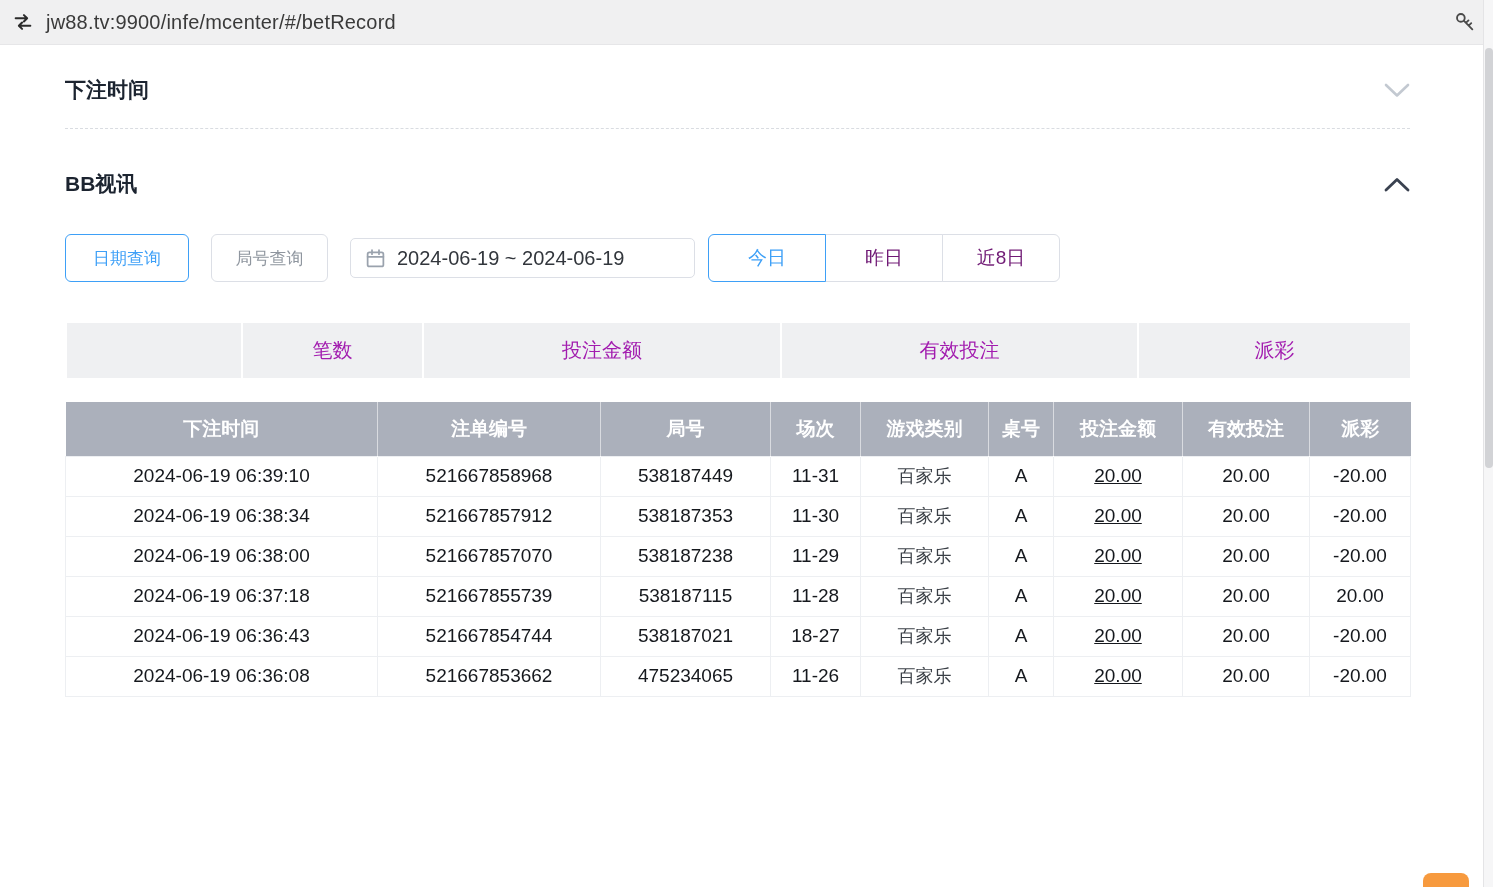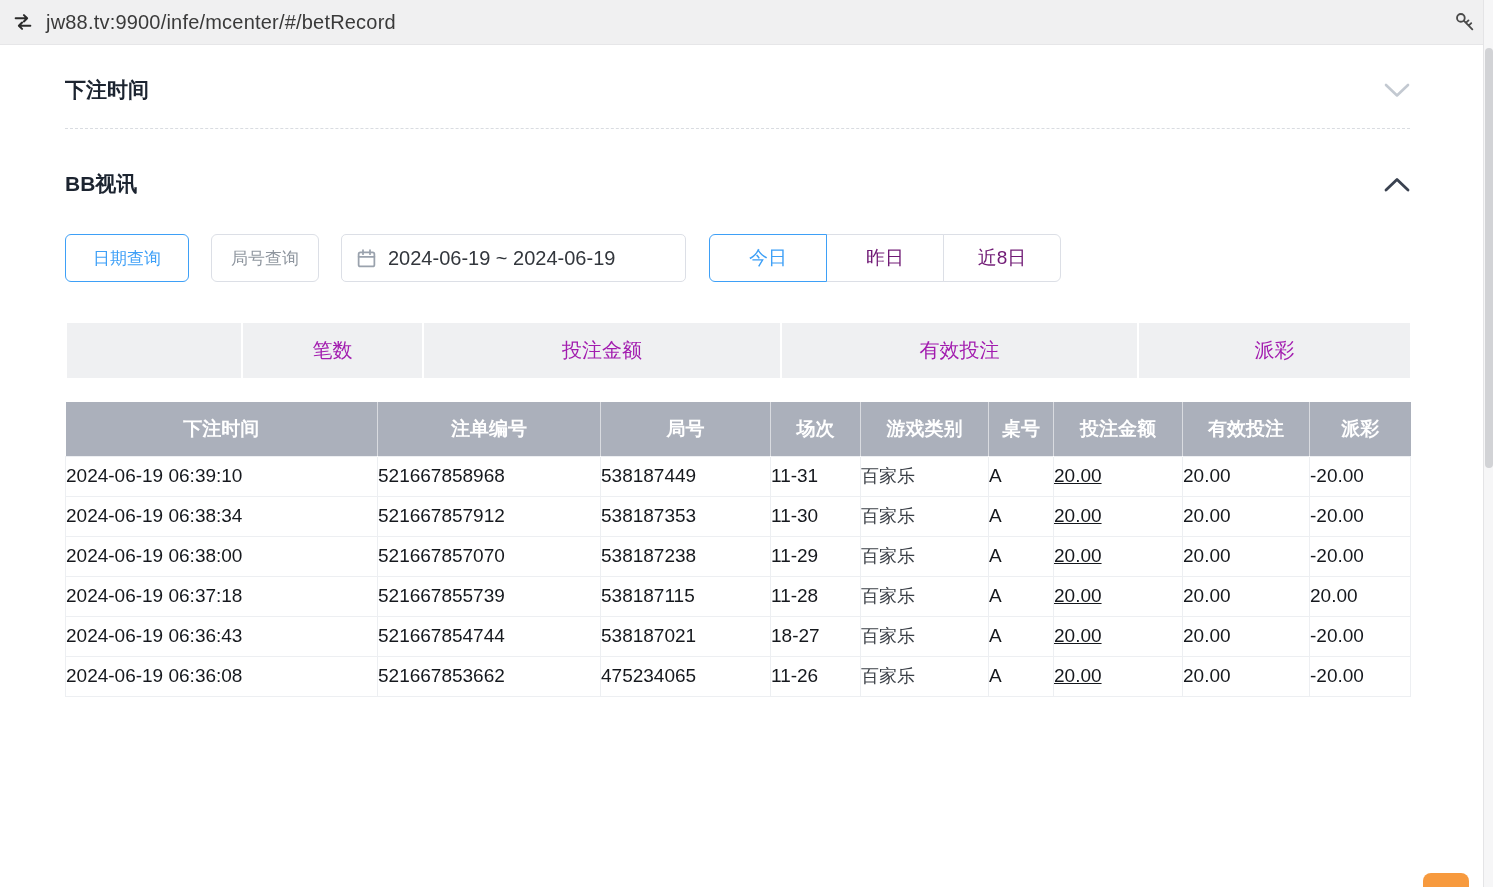--- a/index.html
+++ b/index.html
@@ -30,29 +30,29 @@
   .dashed-divider { border-bottom: 1px dashed #d9dce1; margin-top: 17px; }
 
   
   .filterbar { margin-top: 29px; display: flex; align-items: center; height: 48px; }
   .btn {
     height: 48px; border-radius: 6px; background: #fff;
     font-size: 17px; display: inline-flex; align-items: center; justify-content: center;
     cursor: pointer; user-select: none; font-family: Liberation Serif, serif;
   }
   .btn-outline-blue { border: 1px solid #3ea0f7; color: #3ea0f7; width: 124px; }
-  .btn-outline-gray { border: 1px solid #dcdfe6; color: #8f969f; width: 108px; margin-left: 22px; }
+  .btn-outline-gray { border: 1px solid #dcdfe6; color: #8f969f; width: 117px; margin-left: 22px; }
   .date-input {
-    margin-left: 22px; width: 345px; height: 48px;
+    margin-left: 22px; width: 345px; height: 40px;
     border: 1px solid #dcdfe6; border-radius: 5px;
     display: flex; align-items: center; padding: 0 14px; background: #fff; cursor: pointer;
   }
   .date-input .cal { margin-right: 11px; display: flex; }
   .date-input .date-text { font-size: 20px; color: #32363c; }
-  .seg-group { display: flex; margin-left: 23px; }
+  .seg-group { display: flex; margin-left: 13px; }
   .seg {
     width: 118px; height: 48px; background: #fff;
     border: 1px solid #dcdfe6; color: #701a75; font-size: 19px;
     display: flex; align-items: center; justify-content: center; cursor: pointer;
   }
   .seg + .seg { margin-left: -1px; }
   .seg.first { border-radius: 6px 0 0 6px; }
   .seg.last { border-radius: 0 6px 6px 0; }
   .seg.active { border-color: #3ea0f7; color: #3ea0f7; position: relative; z-index: 2; }
   .btn-solid-blue {
@@ -74,21 +74,21 @@
 
   
   .bet-table { margin-top: 22px; width: 1345px; border-collapse: collapse; table-layout: fixed; }
   .bet-table thead th {
     background: #abb0bb; color: #fff; font-size: 19px; font-weight: bold;
     height: 54px; text-align: center; border-right: 1px solid rgba(255,255,255,.55);
   }
   .bet-table thead th:last-child { border-right: none; }
   .bet-table td {
     height: 40px; border: 1px solid #edeff2; background: #fff;
-    font-size: 19px; color: #15181d; 
+    font-size: 19px; color: #15181d; text-align: center;
   }
   .bet-table td.game-cell { font-size: 18px; color: #3a3f46; }
   .link { color: #57aef5; text-decoration: underline; cursor: pointer; }
   .neg { color: #f2566d; }
 
   
   .scrollbar-track {
     position: fixed; top: 0; right: 0; width: 10px; height: 887px;
     background: #f6f6f7; border-left: 1px solid #e4e4e6;
   }

